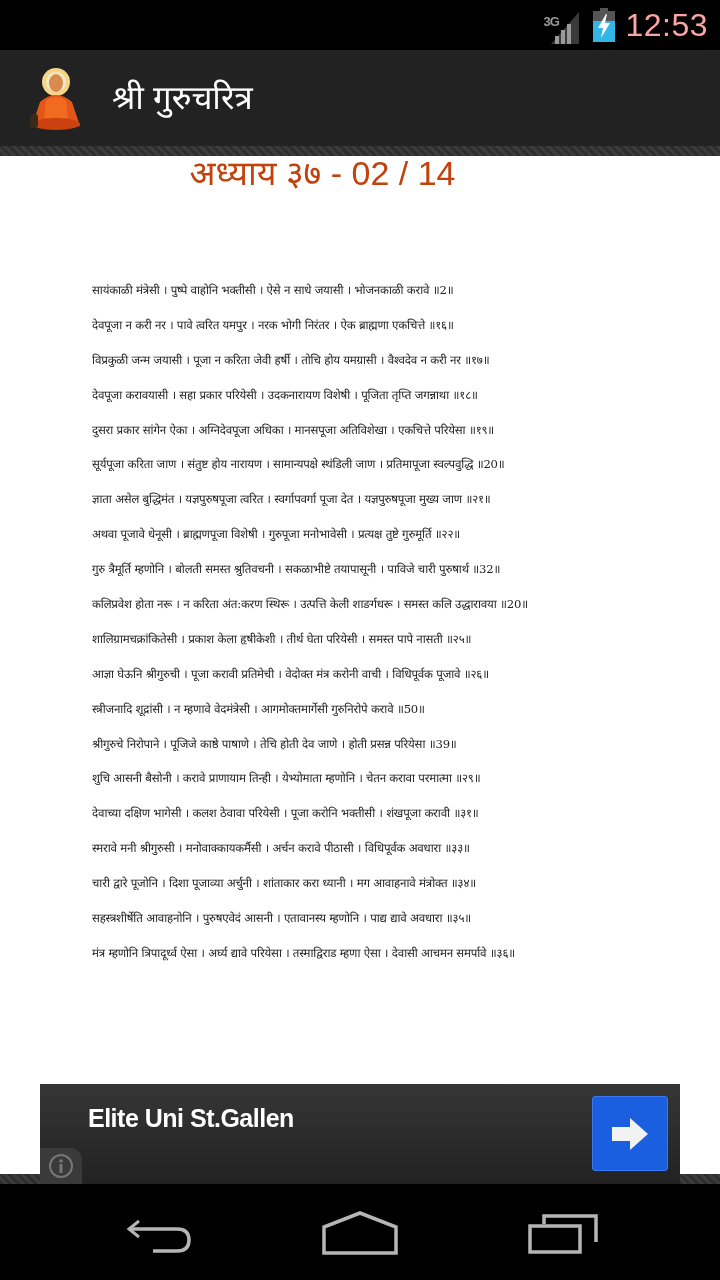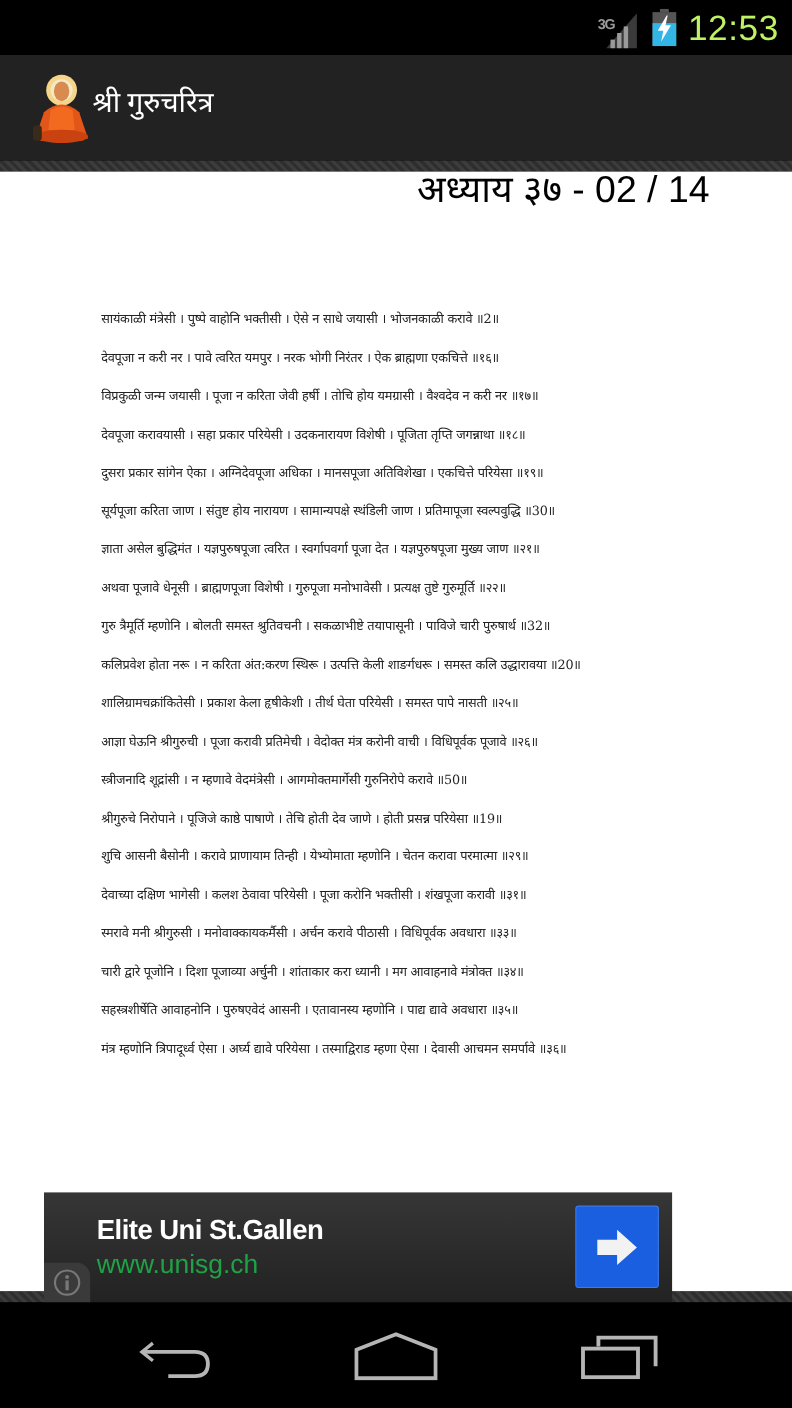--- a/index.html
+++ b/index.html
@@ -6,37 +6,37 @@
   html, body { width: 720px; height: 1280px; overflow: hidden; background: #000; }
   body { position: relative; font-family: "DejaVu Sans", sans-serif; }
 
   
   .status-bar { position: absolute; top: 0; left: 0; width: 720px; height: 50px; background: #000; }
   .status-right { position: absolute; right: 12px; top: 0; height: 50px; display: flex; align-items: center; gap: 10px; }
   .net-type { position: absolute; left: -2px; top: 8px; font-family: "Liberation Sans", sans-serif; font-size: 13px; font-weight: bold; color: #9a9a9a; letter-spacing: -1px; }
   .signal { position: relative; width: 38px; height: 38px; }
   .signal svg { position: absolute; left: 6px; top: 6px; }
   .battery { width: 22px; height: 34px; position: relative; }
-  .clock { font-family: "Liberation Sans", sans-serif; font-size: 32px; color: #bef264; letter-spacing: 0.5px; }
+  .clock { font-family: "Liberation Sans", sans-serif; font-size: 32px; color: #fca5a5; letter-spacing: 0.5px; }
 
   
   .action-bar { position: absolute; top: 50px; left: 0; width: 720px; height: 96px; background: #222222; }
   .app-icon { position: absolute; left: 26px; top: 16px; width: 60px; height: 64px; }
-  .app-title { position: absolute; left: 84px; top: 24px; font-family: Liberation Serif, serif; font-size: 26px; color: #ffffff; }
+  .app-title { position: absolute; left: 112px; top: 24px; font-family: Liberation Sans, sans-serif; font-size: 33px; color: #ffffff; }
   .bar-texture { position: absolute; top: 146px; left: 0; width: 720px; height: 10px;
     background: repeating-linear-gradient(45deg, #2e2e2e 0 3px, #3c3c3c 3px 6px); }
 
   
   .content { position: absolute; top: 156px; left: 0; width: 720px; height: 1018px; background: #ffffff; overflow: hidden; }
-  .chapter-header { position: absolute; top: 0; left: 0; width: 645px; text-align: right; font-family: "Liberation Sans", sans-serif; font-size: 34px; color: #000000; line-height: 34px; padding-top: 0; }
+  .chapter-header { position: absolute; top: 0; left: 0; width: 645px; text-align: center; font-family: "Liberation Sans", sans-serif; font-size: 34px; color: #c2410c; line-height: 34px; padding-top: 0; }
   .verses { position: absolute; top: 124px; left: 92px; width: 560px; }
   .verse { font-family: "DejaVu Serif", serif; font-size: 11.6px; color: #222; height: 34.9px; line-height: 20px; white-space: nowrap; letter-spacing: -0.2px; }
 
   
-  .ad { position: absolute; left: 40px; top: 1084px; width: 571px; height: 100px; background: linear-gradient(#363636, #222222); }
+  .ad { position: absolute; left: 40px; top: 1084px; width: 640px; height: 100px; background: linear-gradient(#363636, #222222); }
   .ad-title { position: absolute; left: 48px; top: 20px; font-family: "Liberation Sans", sans-serif; font-weight: bold; font-size: 25px; color: #ffffff; letter-spacing: -0.5px; }
   .ad-url { position: absolute; left: 48px; top: 52px; font-family: "Liberation Sans", sans-serif; font-size: 24px; color: #1fa246; }
   .ad-go { position: absolute; right: 12px; top: 12px; width: 76px; height: 75px; background: #1a5fe0; border-radius: 3px; border: 1px solid #3a78ef; display: flex; align-items: center; justify-content: center; }
   .ad-info { position: absolute; left: 0; top: 64px; width: 42px; height: 36px; background: #3a3a3a; border-top-right-radius: 12px; display: flex; align-items: center; justify-content: center; }
   .bottom-texture { position: absolute; top: 1174px; left: 0; width: 720px; height: 10px;
     background: repeating-linear-gradient(45deg, #2e2e2e 0 3px, #3c3c3c 3px 6px); }
 
   
   .nav-bar { position: absolute; top: 1184px; left: 0; width: 720px; height: 96px; background: #000; }
   .nav-btn { position: absolute; top: 24px; width: 80px; height: 50px; display: flex; align-items: center; justify-content: center; }
@@ -84,43 +84,42 @@
 <div class="bar-texture"></div>
 
 <div class="content">
   <div class="chapter-header">अध्याय ३७ - 02 / 14</div>
   <div class="verses">
     <div class="verse">सायंकाळी मंत्रेसी । पुष्पे वाहोनि भक्तीसी । ऐसे न साधे जयासी । भोजनकाळी करावे ॥2॥</div>
     <div class="verse">देवपूजा न करी नर । पावे त्वरित यमपुर । नरक भोगी निरंतर । ऐक ब्राह्मणा एकचित्ते ॥१६॥</div>
     <div class="verse">विप्रकुळी जन्म जयासी । पूजा न करिता जेवी हर्षी । तोचि होय यमग्रासी । वैश्वदेव न करी नर ॥१७॥</div>
     <div class="verse">देवपूजा करावयासी । सहा प्रकार परियेसी । उदकनारायण विशेषी । पूजिता तृप्ति जगन्नाथा ॥१८॥</div>
     <div class="verse">दुसरा प्रकार सांगेन ऐका । अग्निदेवपूजा अधिका । मानसपूजा अतिविशेखा । एकचित्ते परियेसा ॥१९॥</div>
-    <div class="verse">सूर्यपूजा करिता जाण । संतुष्ट होय नारायण । सामान्यपक्षे स्थंडिली जाण । प्रतिमापूजा स्वल्पवुद्धि ॥30॥</div>
+    <div class="verse">सूर्यपूजा करिता जाण । संतुष्ट होय नारायण । सामान्यपक्षे स्थंडिली जाण । प्रतिमापूजा स्वल्पवुद्धि ॥20॥</div>
     <div class="verse">ज्ञाता असेल बुद्धिमंत । यज्ञपुरुषपूजा त्वरित । स्वर्गापवर्गा पूजा देत । यज्ञपुरुषपूजा मुख्य जाण ॥२१॥</div>
     <div class="verse">अथवा पूजावे धेनूसी । ब्राह्मणपूजा विशेषी । गुरुपूजा मनोभावेसी । प्रत्यक्ष तुष्टे गुरुमूर्ति ॥२२॥</div>
     <div class="verse">गुरु त्रैमूर्ति म्हणोनि । बोलती समस्त श्रुतिवचनी । सकळाभीष्टे तयापासूनी । पाविजे चारी पुरुषार्थ ॥32॥</div>
     <div class="verse">कलिप्रवेश होता नरू । न करिता अंत:करण स्थिरू । उत्पत्ति केली शाङर्गधरू । समस्त कलि उद्धारावया ॥20॥</div>
     <div class="verse">शालिग्रामचक्रांकितेसी । प्रकाश केला हृषीकेशी । तीर्थ घेता परियेसी । समस्त पापे नासती ॥२५॥</div>
     <div class="verse">आज्ञा घेऊनि श्रीगुरुची । पूजा करावी प्रतिमेची । वेदोक्त मंत्र करोनी वाची । विधिपूर्वक पूजावे ॥२६॥</div>
     <div class="verse">स्त्रीजनादि शूद्रांसी । न म्हणावे वेदमंत्रेसी । आगमोक्तमार्गेसी गुरुनिरोपे करावे ॥50॥</div>
-    <div class="verse">श्रीगुरुचे निरोपाने । पूजिजे काष्ठे पाषाणे । तेचि होती देव जाणे । होती प्रसन्न परियेसा ॥19॥</div>
+    <div class="verse">श्रीगुरुचे निरोपाने । पूजिजे काष्ठे पाषाणे । तेचि होती देव जाणे । होती प्रसन्न परियेसा ॥39॥</div>
     <div class="verse">शुचि आसनी बैसोनी । करावे प्राणायाम तिन्ही । येभ्योमाता म्हणोनि । चेतन करावा परमात्मा ॥२९॥</div>
     <div class="verse">देवाच्या दक्षिण भागेसी । कलश ठेवावा परियेसी । पूजा करोनि भक्तीसी । शंखपूजा करावी ॥३१॥</div>
     <div class="verse">स्मरावे मनी श्रीगुरुसी । मनोवाक्कायकर्मैसी । अर्चन करावे पीठासी । विधिपूर्वक अवधारा ॥३३॥</div>
     <div class="verse">चारी द्वारे पूजोनि । दिशा पूजाव्या अर्चुनी । शांताकार करा ध्यानी । मग आवाहनावे मंत्रोक्त ॥३४॥</div>
     <div class="verse">सहस्त्रशीर्षेति आवाहनोनि । पुरुषएवेदं आसनी । एतावानस्य म्हणोनि । पाद्य द्यावे अवधारा ॥३५॥</div>
     <div class="verse">मंत्र म्हणोनि त्रिपादूर्ध्व ऐसा । अर्घ्य द्यावे परियेसा । तस्माद्विराड म्हणा ऐसा । देवासी आचमन समर्पावे ॥३६॥</div>
   </div>
 </div>
 
 <div class="bottom-texture"></div>
 
 <div class="ad">
   <div class="ad-title">Elite Uni St.Gallen</div>
-  <div class="ad-url">www.unisg.ch</div>
   <div class="ad-info">
     <svg width="26" height="26" viewBox="0 0 26 26">
       <circle cx="13" cy="13" r="11" fill="none" stroke="#777" stroke-width="2"></circle>
       <circle cx="13" cy="8" r="1.8" fill="#777"></circle>
       <rect x="11.5" y="11" width="3" height="9" fill="#777"></rect>
     </svg>
   </div>
   <div class="ad-go">
     <svg width="40" height="36" viewBox="0 0 40 36">
       <polygon points="2,11 20,11 20,2 38,18 20,34 20,25 2,25" fill="#f2f2f2"></polygon>

